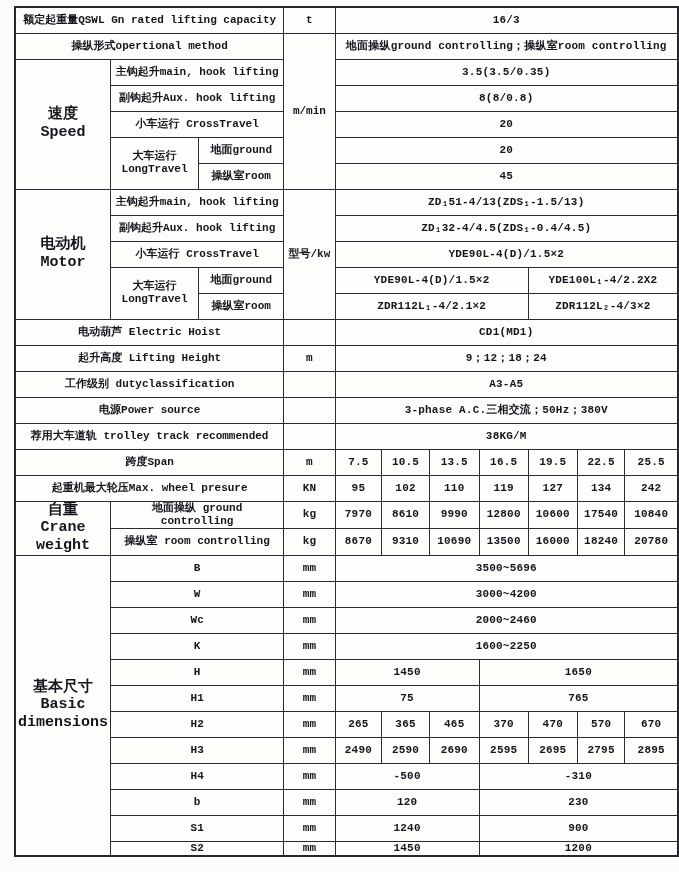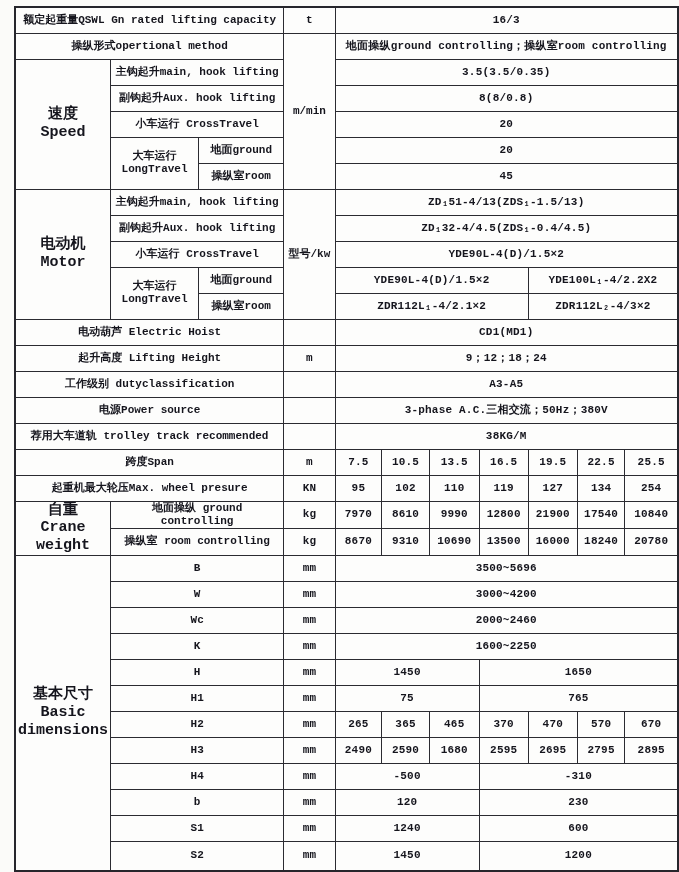--- a/index.html
+++ b/index.html
@@ -157,33 +157,33 @@
         </tr>
         <tr style="height: 26px;">
           <td colspan="3" class="label">起重机最大轮压Max. wheel presure</td>
           <td class="unit">KN</td>
           <td class="value">95</td>
           <td class="value">102</td>
           <td class="value">110</td>
           <td class="value">119</td>
           <td class="value">127</td>
           <td class="value">134</td>
-          <td class="value">254</td>
+          <td class="value">242</td>
         </tr>
         <tr style="height: 26px;">
           <td rowspan="2" class="group">自重
 Crane
 weight</td>
           <td colspan="2" class="label">地面操纵 ground controlling</td>
           <td class="unit">kg</td>
           <td class="value">7970</td>
           <td class="value">8610</td>
           <td class="value">9990</td>
           <td class="value">12800</td>
-          <td class="value">21900</td>
+          <td class="value">10600</td>
           <td class="value">17540</td>
           <td class="value">10840</td>
         </tr>
         <tr style="height: 26px;">
           <td colspan="2" class="label">操纵室 room controlling</td>
           <td class="unit">kg</td>
           <td class="value">8670</td>
           <td class="value">9310</td>
           <td class="value">10690</td>
           <td class="value">13500</td>
@@ -235,21 +235,21 @@
           <td class="value">370</td>
           <td class="value">470</td>
           <td class="value">570</td>
           <td class="value">670</td>
         </tr>
         <tr style="height: 26px;">
           <td colspan="2" class="label">H3</td>
           <td class="unit">mm</td>
           <td class="value">2490</td>
           <td class="value">2590</td>
-          <td class="value">1680</td>
+          <td class="value">2690</td>
           <td class="value">2595</td>
           <td class="value">2695</td>
           <td class="value">2795</td>
           <td class="value">2895</td>
         </tr>
         <tr style="height: 26px;">
           <td colspan="2" class="label">H4</td>
           <td class="unit">mm</td>
           <td colspan="3" class="value">-500</td>
           <td colspan="4" class="value">-310</td>
@@ -257,23 +257,23 @@
         <tr style="height: 26px;">
           <td colspan="2" class="label">b</td>
           <td class="unit">mm</td>
           <td colspan="3" class="value">120</td>
           <td colspan="4" class="value">230</td>
         </tr>
         <tr style="height: 26px;">
           <td colspan="2" class="label">S1</td>
           <td class="unit">mm</td>
           <td colspan="3" class="value">1240</td>
-          <td colspan="4" class="value">600</td>
-        </tr>
-        <tr style="height: 30px;">
+          <td colspan="4" class="value">900</td>
+        </tr>
+        <tr style="height: 14px;">
           <td colspan="2" class="label">S2</td>
           <td class="unit">mm</td>
           <td colspan="3" class="value">1450</td>
           <td colspan="4" class="value">1200</td>
         </tr>
       </tbody>
   </table>
 </div>
 
 </body></html>

